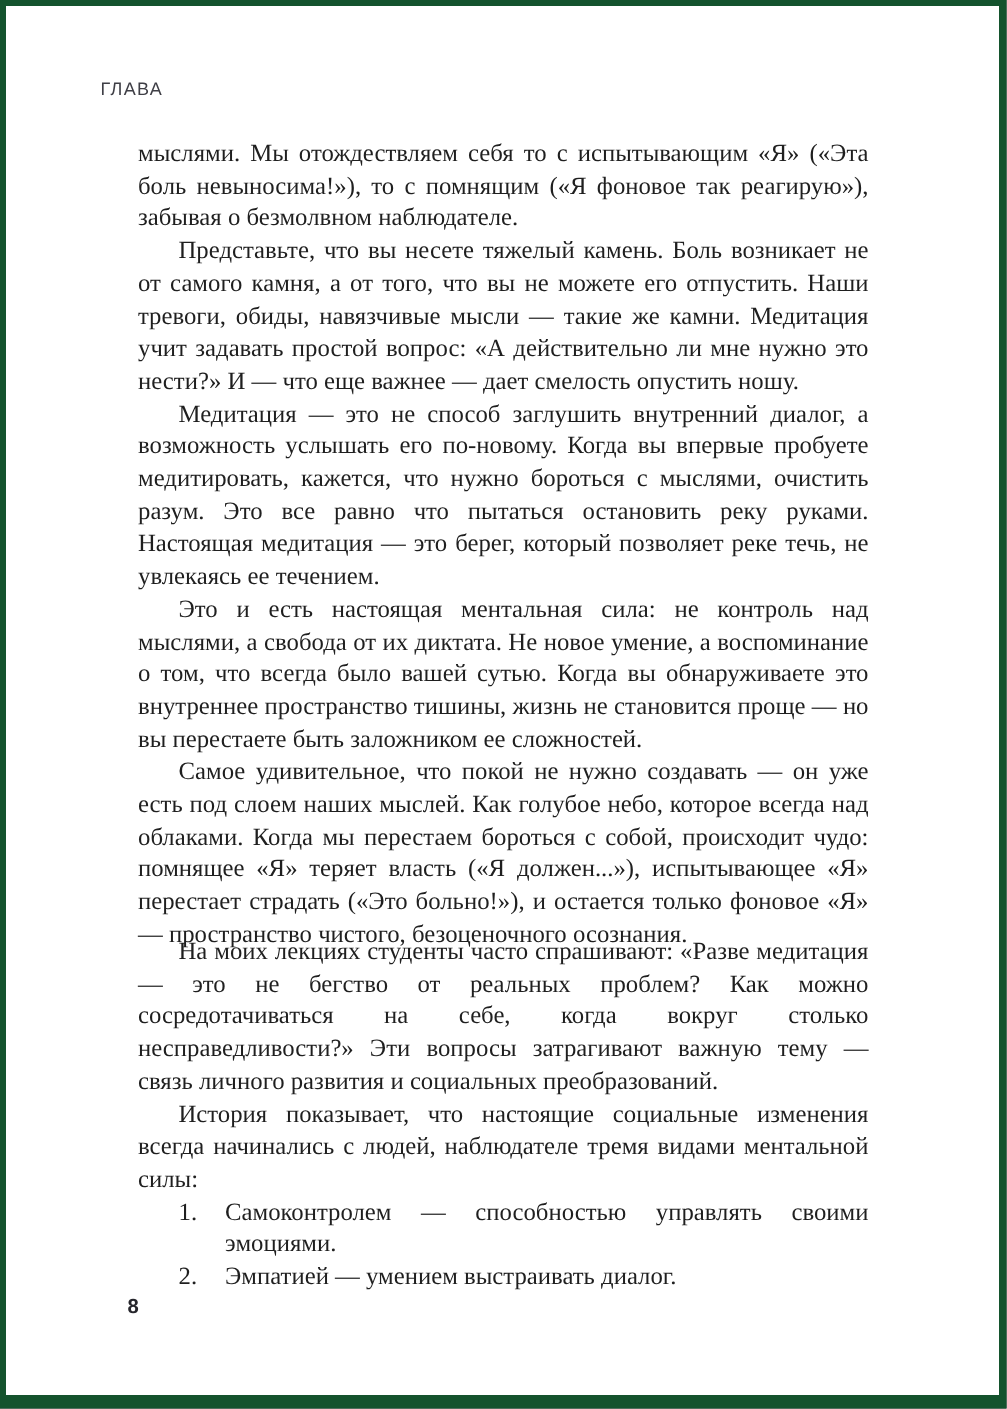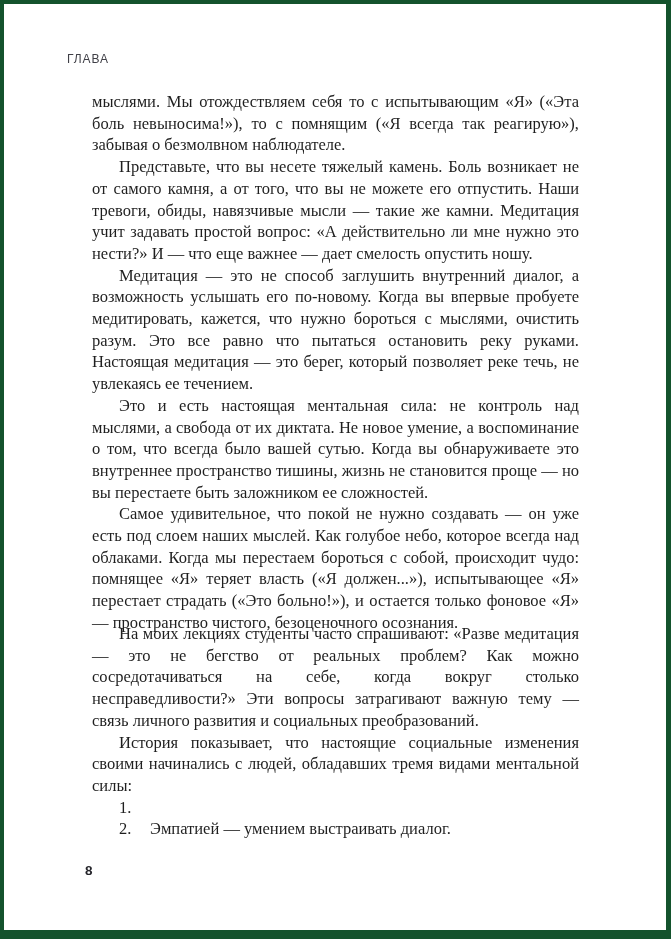--- a/index.html
+++ b/index.html
@@ -72,34 +72,35 @@
 </style>
 </head>
 <body>
 
 <div class="screen">
   <div class="page">
 
     <div class="chapter-label">ГЛАВА</div>
 
     <div class="text-col block-top">
-      <p class="para no-indent">мыслями. Мы отождествляем себя то с испытывающим «Я» («Эта боль невыносима!»), то с помнящим («Я всегда так реагирую»), забывая о безмолвном наблюдателе.</p>
+      <p class="para no-indent">мыслями. Мы отождествляем себя то с испытывающим «Я» («Эта боль невыносима!»), то с помнящим («Я фоновое так реагирую»), забывая о безмолвном наблюдателе.</p>
       <p class="para">Представьте, что вы несете тяжелый камень. Боль возникает не от самого камня, а от того, что вы не можете его отпустить. Наши тревоги, обиды, навязчивые мысли — такие же камни. Медитация учит задавать простой вопрос: «А действительно ли мне нужно это нести?» И — что еще важнее — дает смелость опустить ношу.</p>
       <p class="para">Медитация — это не способ заглушить внутренний диалог, а возможность услышать его по-новому. Когда вы впервые пробуете медитировать, кажется, что нужно бороться с мыслями, очистить разум. Это все равно что пытаться остановить реку руками. Настоящая медитация — это берег, который позволяет реке течь, не увлекаясь ее течением.</p>
       <p class="para">Это и есть настоящая ментальная сила: не контроль над мыслями, а свобода от их диктата. Не новое умение, а воспоминание о том, что всегда было вашей сутью. Когда вы обнаруживаете это внутреннее пространство тишины, жизнь не становится проще — но вы перестаете быть заложником ее сложностей.</p>
       <p class="para">Самое удивительное, что покой не нужно создавать — он уже есть под слоем наших мыслей. Как голубое небо, которое всегда над облаками. Когда мы перестаем бороться с собой, происходит чудо: помнящее «Я» теряет власть («Я должен...»), испытывающее «Я» перестает страдать («Это больно!»), и остается только фоновое «Я» — пространство чистого, безоценочного осознания.</p>
     </div>
 
 
     <div class="text-col block-bottom">
       <p class="para">На моих лекциях студенты часто спрашивают: «Разве медитация — это не бегство от реальных проблем? Как можно сосредотачиваться на себе, когда вокруг столько несправедливости?» Эти вопросы затрагивают важную тему — связь личного развития и социальных преобразований.</p>
-      <p class="para">История показывает, что настоящие социальные изменения своими начинались с людей, обладавших тремя видами ментальной силы:</p>
+      <p class="para">История показывает, что настоящие социальные изменения всегда начинались с людей, наблюдателе тремя видами ментальной силы:</p>
       <div class="num-list">
         <div class="list-row">
           <span class="list-number">1.</span>
+          <span class="list-text">Самоконтролем — способностью управлять своими эмоциями.</span>
         </div>
         <div class="list-row">
           <span class="list-number">2.</span>
           <span class="list-text">Эмпатией — умением выстраивать диалог.</span>
         </div>
       </div>
     </div>
 
     <div class="page-number">8</div>
 

